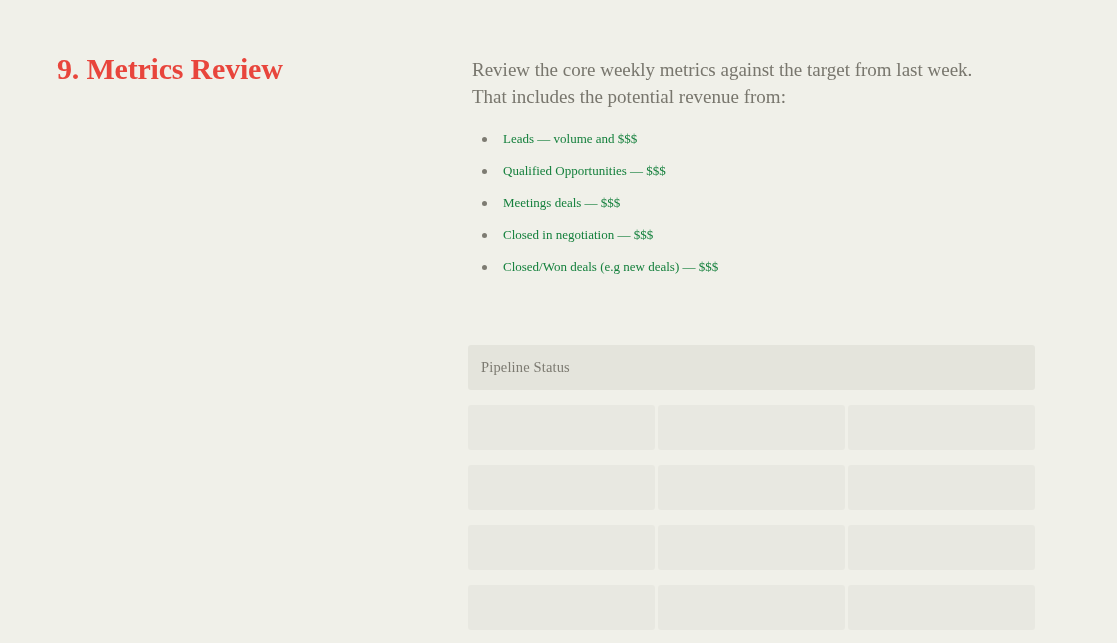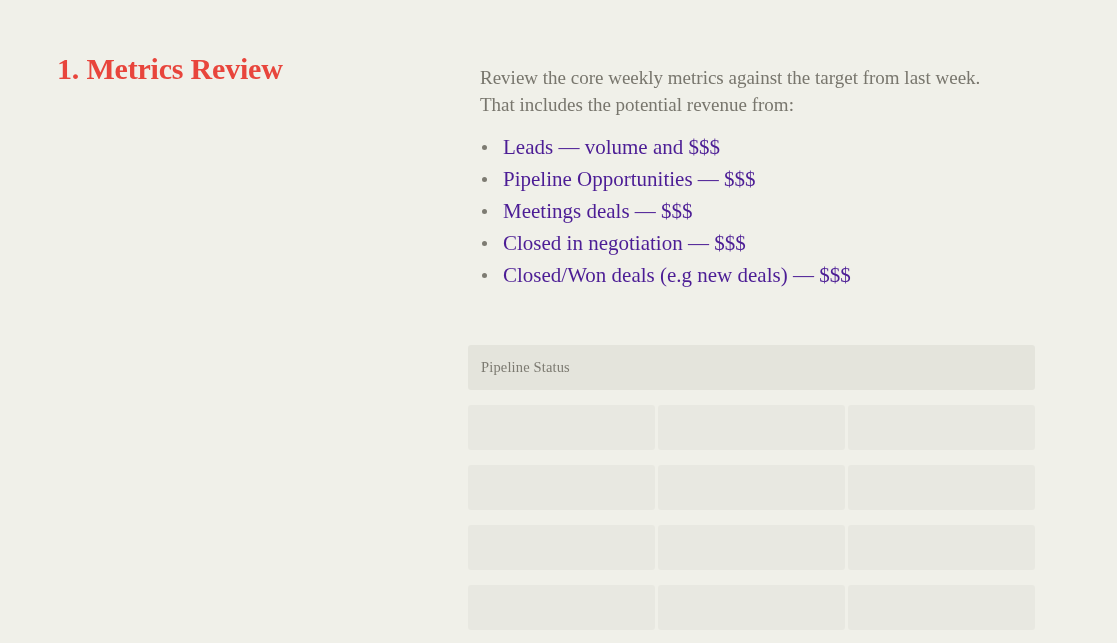--- a/index.html
+++ b/index.html
@@ -38,35 +38,35 @@
     position: absolute;
     left: 468px;
     top: 52px;
     width: 568px;
   }
 
   .intro {
     font-size: 19px;
     line-height: 27px;
     color: #78766d;
-    margin: 12px;
+    margin: 4px;
     width: 522px;
   }
 
   .bullets {
     list-style: none;
     margin: 13px 0 0 0;
     padding: 0;
   }
   .bullet-row {
     position: relative;
     padding-left: 35px;
-    font-size: 21px;
+    font-size: 13px;
     line-height: 32px;
-    color: #4c1d95;
+    color: #15803d;
     white-space: nowrap;
   }
   .bullet-dot {
     position: absolute;
     left: 14px;
     top: 14px;
     width: 5px;
     height: 5px;
     border-radius: 50%;
     background: #7d7b72;
@@ -106,34 +106,34 @@
   .trow.body .tcell {
     background: #e8e8e1;
     height: 45px;
   }
 </style>
 </head>
 <body>
 
 <div class="slide">
 
-  <div class="title">1. Metrics Review</div>
+  <div class="title">9. Metrics Review</div>
 
   <div class="content">
 
     <p class="intro">Review the core weekly metrics against the target from last week. That includes the potential revenue from:</p>
 
     <ul class="bullets">
       <li class="bullet-row">
         <span class="bullet-dot"></span>
         <span>Leads — volume and $$$</span>
       </li>
       <li class="bullet-row">
         <span class="bullet-dot"></span>
-        <span>Pipeline Opportunities — $$$</span>
+        <span>Qualified Opportunities — $$$</span>
       </li>
       <li class="bullet-row">
         <span class="bullet-dot"></span>
         <span>Meetings deals — $$$</span>
       </li>
       <li class="bullet-row">
         <span class="bullet-dot"></span>
         <span>Closed in negotiation — $$$</span>
       </li>
       <li class="bullet-row">

